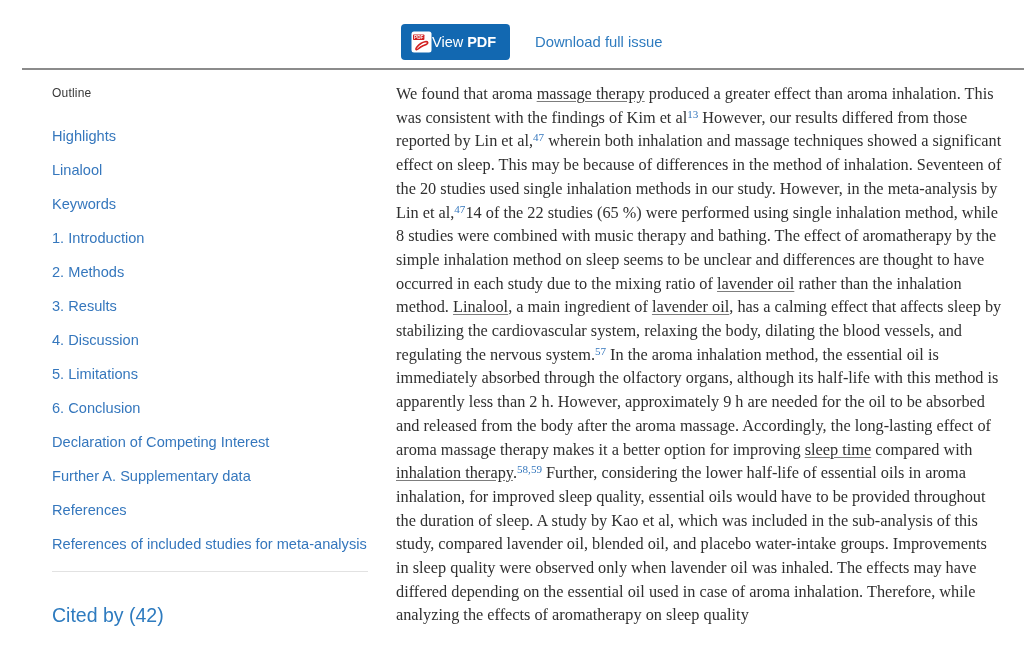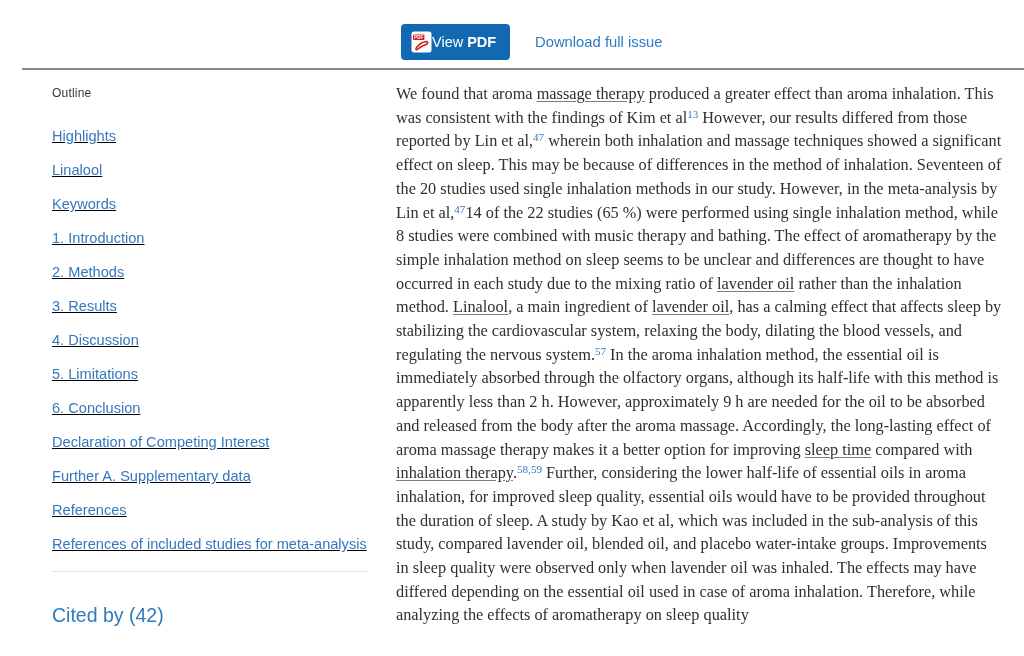--- a/index.html
+++ b/index.html
@@ -24,21 +24,21 @@
   .download-link{
     position:absolute;left:535px;top:34px;
     color:#2e7bbf;font-size:14.8px;text-decoration:none;cursor:pointer;
   }
   
   .sidebar{position:absolute;left:52px;top:86px;width:326px;}
   .outline-title{
     margin:0 0 26px 0;font-size:12px;font-weight:400;color:#383838;letter-spacing:.2px;
   }
   .outline-list{list-style:none;margin:0;padding:0;}
-  .outline-list li{margin:0 0 14px 0;line-height:19px;text-decoration:underline;}
+  .outline-list li{margin:0 0 14px 0;line-height:19px;}
   .outline-list a{color:#3577bd;font-size:14.6px;text-decoration:none;cursor:pointer;}
   .show-outline{
     display:flex;align-items:center;gap:9px;margin-top:21px;
     color:#3577bd;font-size:14.6px;cursor:pointer;
   }
   .chevron-down-icon{display:inline-block;width:15px;height:9px;}
   .side-divider{height:1px;background:#e2e2e2;margin:17px 0 0 0;width:316px;}
   .cited-by{
     margin-top:32px;color:#2e7bbf;font-size:19.5px;cursor:pointer;
   }

